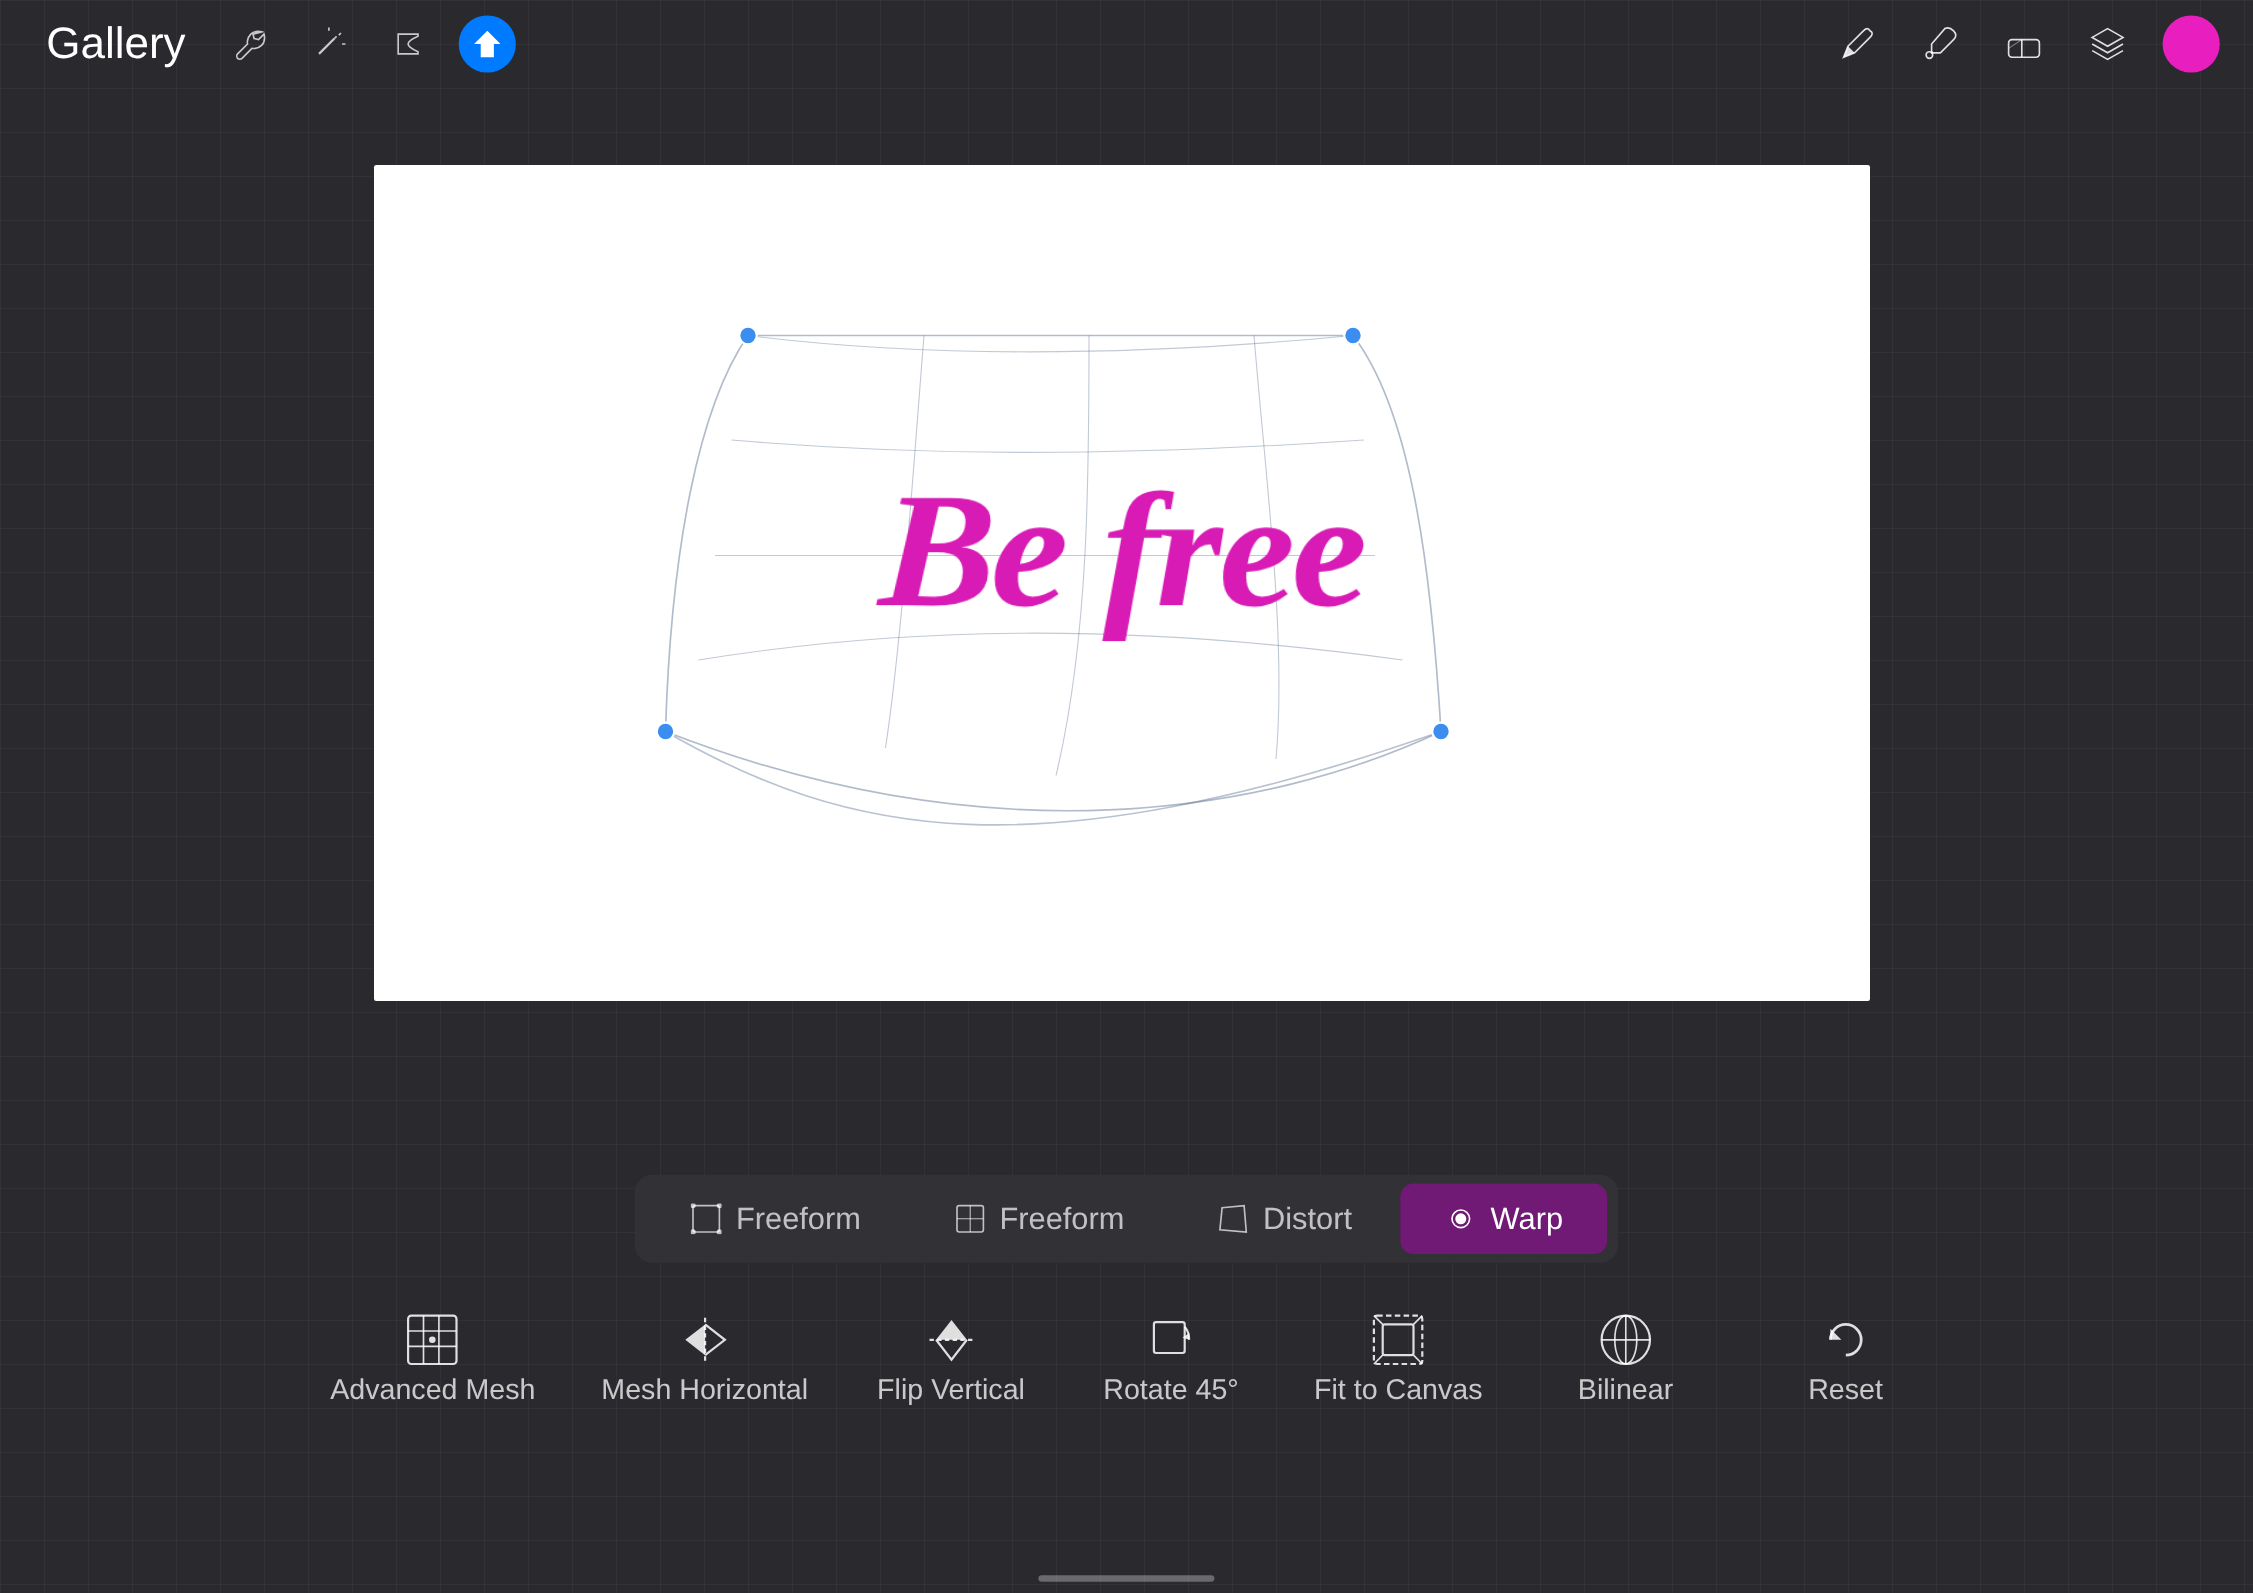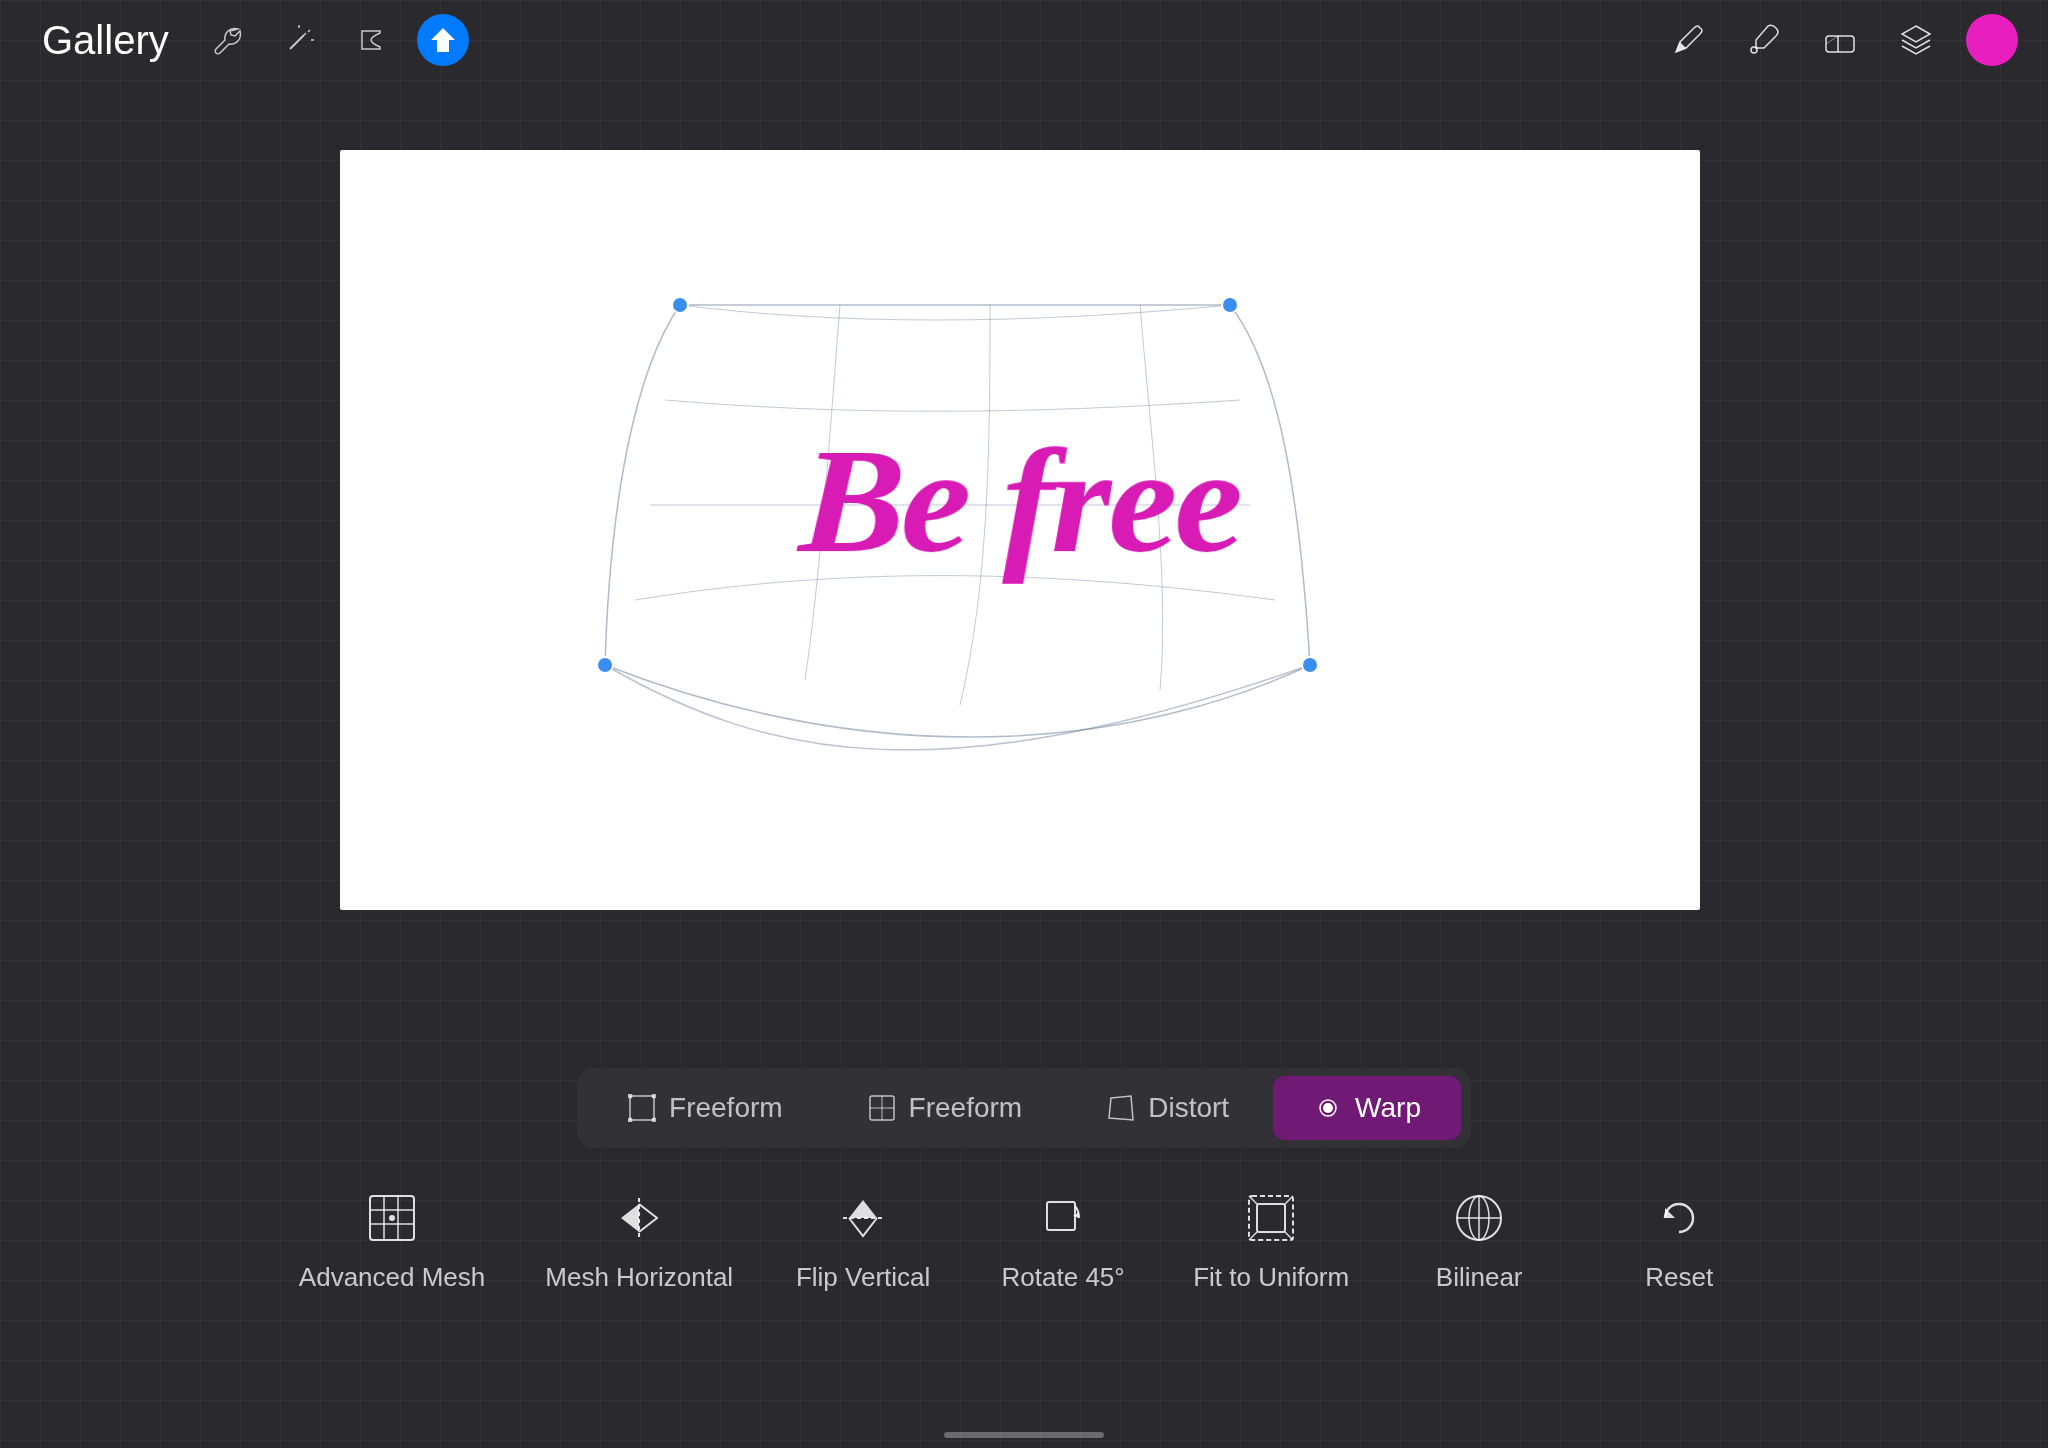--- a/index.html
+++ b/index.html
@@ -175,21 +175,20 @@
       display: flex;
       align-items: center;
       gap: 60px;
       padding: 0 60px;
     }
 
     .tool-item {
       display: flex;
       flex-direction: column;
       align-items: center;
-      gap: 14px;
       cursor: pointer;
       min-width: 140px;
     }
 
     .tool-item-icon {
       width: 60px;
       height: 60px;
       display: flex;
       align-items: center;
       justify-content: center;
@@ -433,21 +432,21 @@
       <div class="tool-item-icon">
         <svg width="56" height="56" viewBox="0 0 56 56" fill="none">
           <rect x="6" y="6" width="44" height="44" rx="3" stroke="rgba(255,255,255,0.85)" stroke-width="2" fill="none" stroke-dasharray="5,3"></rect>
           <rect x="14" y="14" width="28" height="28" rx="2" stroke="rgba(255,255,255,0.85)" stroke-width="2" fill="none"></rect>
           <line x1="6" y1="6" x2="14" y2="14" stroke="rgba(255,255,255,0.85)" stroke-width="1.5"></line>
           <line x1="50" y1="6" x2="42" y2="14" stroke="rgba(255,255,255,0.85)" stroke-width="1.5"></line>
           <line x1="6" y1="50" x2="14" y2="42" stroke="rgba(255,255,255,0.85)" stroke-width="1.5"></line>
           <line x1="50" y1="50" x2="42" y2="42" stroke="rgba(255,255,255,0.85)" stroke-width="1.5"></line>
         </svg>
       </div>
-      <span class="tool-item-label">Fit to Uniform</span>
+      <span class="tool-item-label">Fit to Canvas</span>
     </div>
 
     <div class="tool-item">
       <div class="tool-item-icon">
         <svg width="56" height="56" viewBox="0 0 56 56" fill="none">
           <circle cx="28" cy="28" r="22" stroke="rgba(255,255,255,0.85)" stroke-width="2" fill="none"></circle>
           <ellipse cx="28" cy="28" rx="10" ry="22" stroke="rgba(255,255,255,0.85)" stroke-width="1.5" fill="none"></ellipse>
           <line x1="6" y1="28" x2="50" y2="28" stroke="rgba(255,255,255,0.85)" stroke-width="1.5"></line>
           <line x1="28" y1="6" x2="28" y2="50" stroke="rgba(255,255,255,0.85)" stroke-width="1.5"></line>
         </svg>

